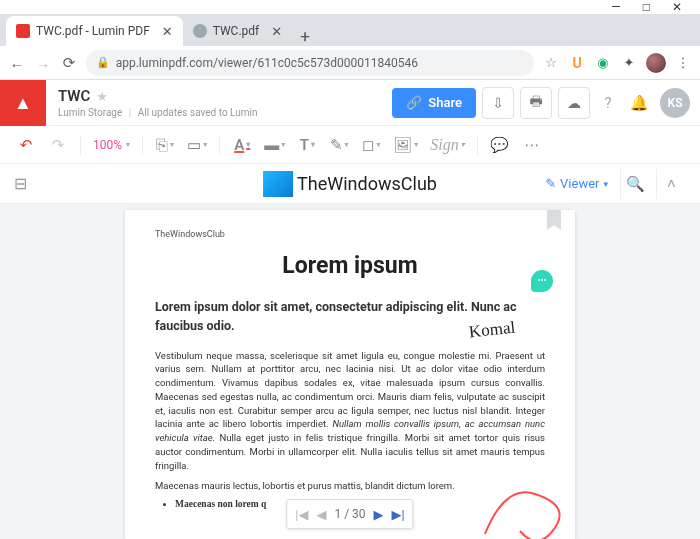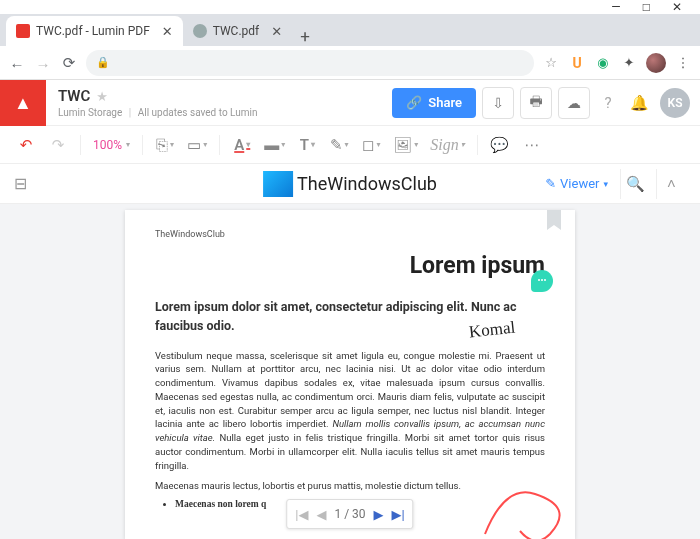--- a/index.html
+++ b/index.html
@@ -67,21 +67,21 @@
 .brand-text { font-size: 18px; color: #222; }
 .sec-right { margin-left: auto; display: flex; align-items: center; gap: 6px; }
 .viewer-btn { display: flex; align-items: center; gap: 4px; color: #3a8dff; font-size: 13px; padding: 4px 6px; }
 .sec-ico { width: 30px; height: 30px; display: flex; align-items: center; justify-content: center; color: #999; font-size: 15px; border-left: 1px solid #eee; }
 
 
 .doc-area { position: absolute; top: 204px; bottom: 0; left: 0; right: 0; background: #f3f4f6; display: flex; justify-content: center; overflow: hidden; }
 .page { width: 450px; background: #fff; margin-top: 6px; box-shadow: 0 1px 4px rgba(0,0,0,0.15); padding: 18px 30px; position: relative; font-size: 9.5px; color: #333; line-height: 1.45; }
 .bookmark { position: absolute; top: 0; right: 14px; width: 14px; height: 20px; background: #d9dde0; clip-path: polygon(0 0, 100% 0, 100% 100%, 50% 75%, 0 100%); }
 .pg-small { font-size: 9px; color: #555; margin-bottom: 8px; }
-.pg-h1 { font-size: 23px; font-weight: 700; text-align: right; color: #222; margin-bottom: 16px; }
+.pg-h1 { font-size: 23px; font-weight: 700; text-align: center; color: #222; margin-bottom: 16px; }
 .pg-h2 { font-size: 12.5px; font-weight: 700; text-align: left; margin-bottom: 14px; }
 .pg-body { text-align: justify; margin-bottom: 6px; }
 .pg-body b { font-weight: 400; }
 .pg-body i { font-style: italic; }
 .pg-bullet { margin-left: 20px; font-weight: 700; list-style: disc; font-family: Liberation Serif, serif; }
 .comment-bubble { position: absolute; top: 60px; right: 22px; width: 22px; height: 22px; background: #2fd9b8; border-radius: 50% 50% 50% 4px; display: flex; align-items: center; justify-content: center; color: #fff; font-size: 9px; }
 .handwrite { position: absolute; top: 108px; right: 60px; font-family: cursive; font-size: 17px; color: #222; transform: rotate(-6deg); }
 .scribble { position: absolute; bottom: -10px; right: -10px; }
 
 
@@ -112,20 +112,21 @@
   </div>
   <div class="new-tab">+</div>
 </div>
 
 <div class="addr-bar">
   <div class="nav-ico">←</div>
   <div class="nav-ico dim">→</div>
   <div class="nav-ico">⟳</div>
   <div class="url-box">
     <span class="lock">🔒</span>
+    <span>app.luminpdf.com/viewer/611c0c5c573d000011840546</span>
   </div>
   <div class="ext-ico star">☆</div>
   <div class="ext-ico u">U</div>
   <div class="ext-ico g">◉</div>
   <div class="ext-ico">✦</div>
   <div class="avatar"></div>
   <div class="ext-ico">⋮</div>
 </div>
 
 <div class="app-header">
@@ -196,21 +197,21 @@
   <div class="page">
     <div class="bookmark"></div>
     <div class="pg-small">TheWindowsClub</div>
     <div class="pg-h1">Lorem ipsum</div>
     <div class="comment-bubble">•••</div>
     <div class="pg-h2">Lorem ipsum dolor sit amet, consectetur adipiscing elit. Nunc ac faucibus odio.</div>
     <div class="handwrite">Komal</div>
     <p class="pg-body">
       <span>Vestibulum neque massa, scelerisque sit amet ligula eu, congue molestie mi. Praesent ut varius sem. Nullam at porttitor arcu, nec lacinia nisi. Ut ac dolor vitae odio interdum condimentum. </span><b>Vivamus dapibus sodales ex, vitae malesuada ipsum cursus convallis. Maecenas sed egestas nulla, ac condimentum orci.</b><span> Mauris diam felis, vulputate ac suscipit et, iaculis non est. Curabitur semper arcu ac ligula semper, nec luctus nisl blandit. Integer lacinia ante ac libero lobortis imperdiet. </span><i>Nullam mollis convallis ipsum, ac accumsan nunc vehicula vitae.</i><span> Nulla eget justo in felis tristique fringilla. Morbi sit amet tortor quis risus auctor condimentum. Morbi in ullamcorper elit. Nulla iaculis tellus sit amet mauris tempus fringilla.</span>
     </p>
-    <p class="pg-body">Maecenas mauris lectus, lobortis et purus mattis, molestie dictum tellus.</p>
+    <p class="pg-body">Maecenas mauris lectus, lobortis et purus mattis, blandit dictum lorem.</p>
     <ul>
         <li class="pg-bullet">Maecenas non lorem q</li>
       </ul>
     <svg class="scribble" width="120" height="80">
       <path d="M20,65 Q40,15 70,25 Q110,38 85,65 Q70,80 55,62" stroke="#ff4d4d" stroke-width="2" fill="none"></path>
     </svg>
   </div>
 
   <div class="page-nav">
     <span class="pn-btn dim">|◀</span>

